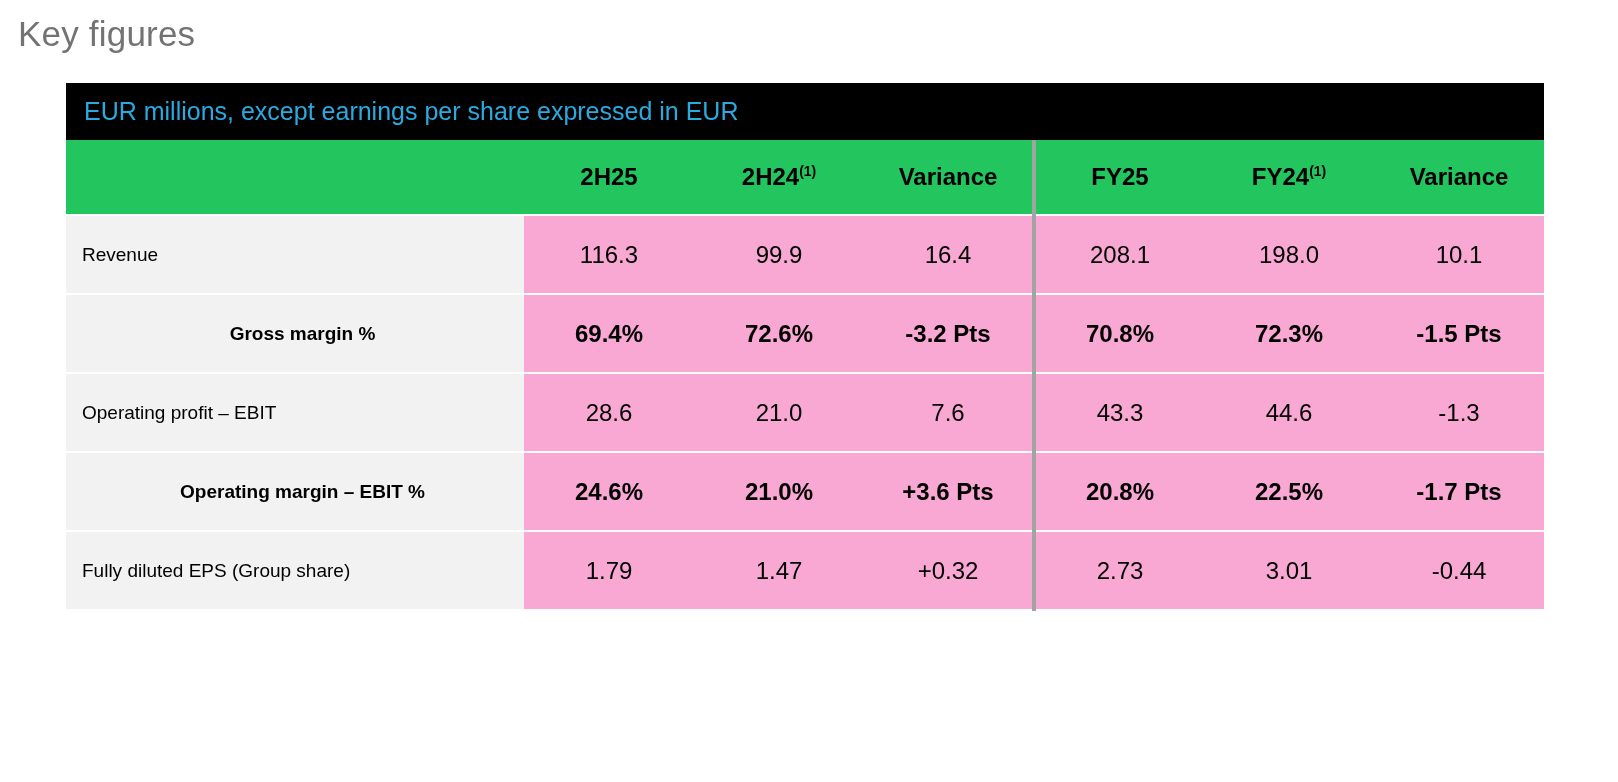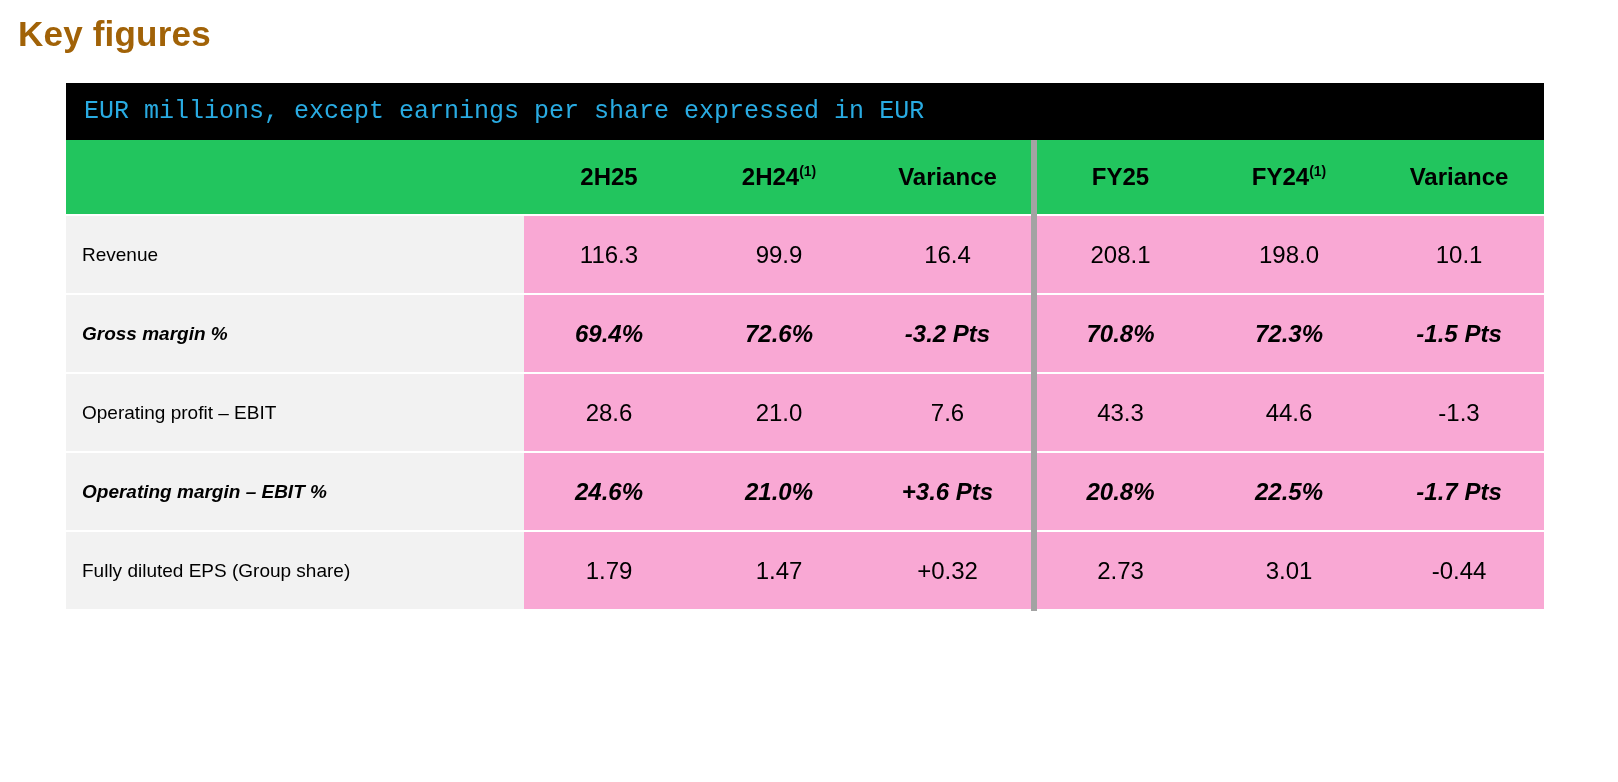--- a/index.html
+++ b/index.html
@@ -18,22 +18,22 @@
     position: relative;
     width: 1618px;
     height: 782px;
     box-sizing: border-box;
   }
   .page-title {
     position: absolute;
     left: 18px;
     top: 14px;
     font-size: 35px;
-    color: #a16207;
-    font-weight: 700;
+    color: #737373;
+    font-weight: 400;
     letter-spacing: 0.2px;
     white-space: nowrap;
   }
   .table-wrap {
     position: absolute;
     left: 66px;
     top: 83px;
     width: 1478px;
   }
   table.kf {
@@ -46,21 +46,20 @@
     height: 57px;
     padding: 0;
     vertical-align: middle;
   }
   .bandhead .band-text {
     color: #29ABE2;
     font-size: 25px;
     padding-left: 18px;
     font-weight: 400;
     white-space: nowrap;
-    font-family: Liberation Mono, monospace;
   }
   tr.colhead td {
     background: #22c55e;
     font-weight: bold;
     font-size: 24px;
     text-align: center;
     height: 72px;
     vertical-align: middle;
     border-bottom: 2px solid #ffffff;
   }
@@ -79,26 +78,26 @@
     font-size: 24px;
     background: #f9a8d4;
     white-space: nowrap;
   }
   tbody tr.datarow td {
     height: 75px;
     vertical-align: middle;
     border-bottom: 2px solid #ffffff;
   }
   tr.italic td {
-    font-style: italic;
     font-weight: bold;
+    text-align: center;
   }
   
   td.sep-left {
-    border-left: 6px solid #a3a3a3;
+    border-left: 4px solid #a3a3a3;
   }
   sup {
     font-size: 0.58em;
     vertical-align: super;
     line-height: 0;
   }
   col.c-label { width: 458px; }
   col.c-num   { width: 170px; }
 </style>
 </head>

